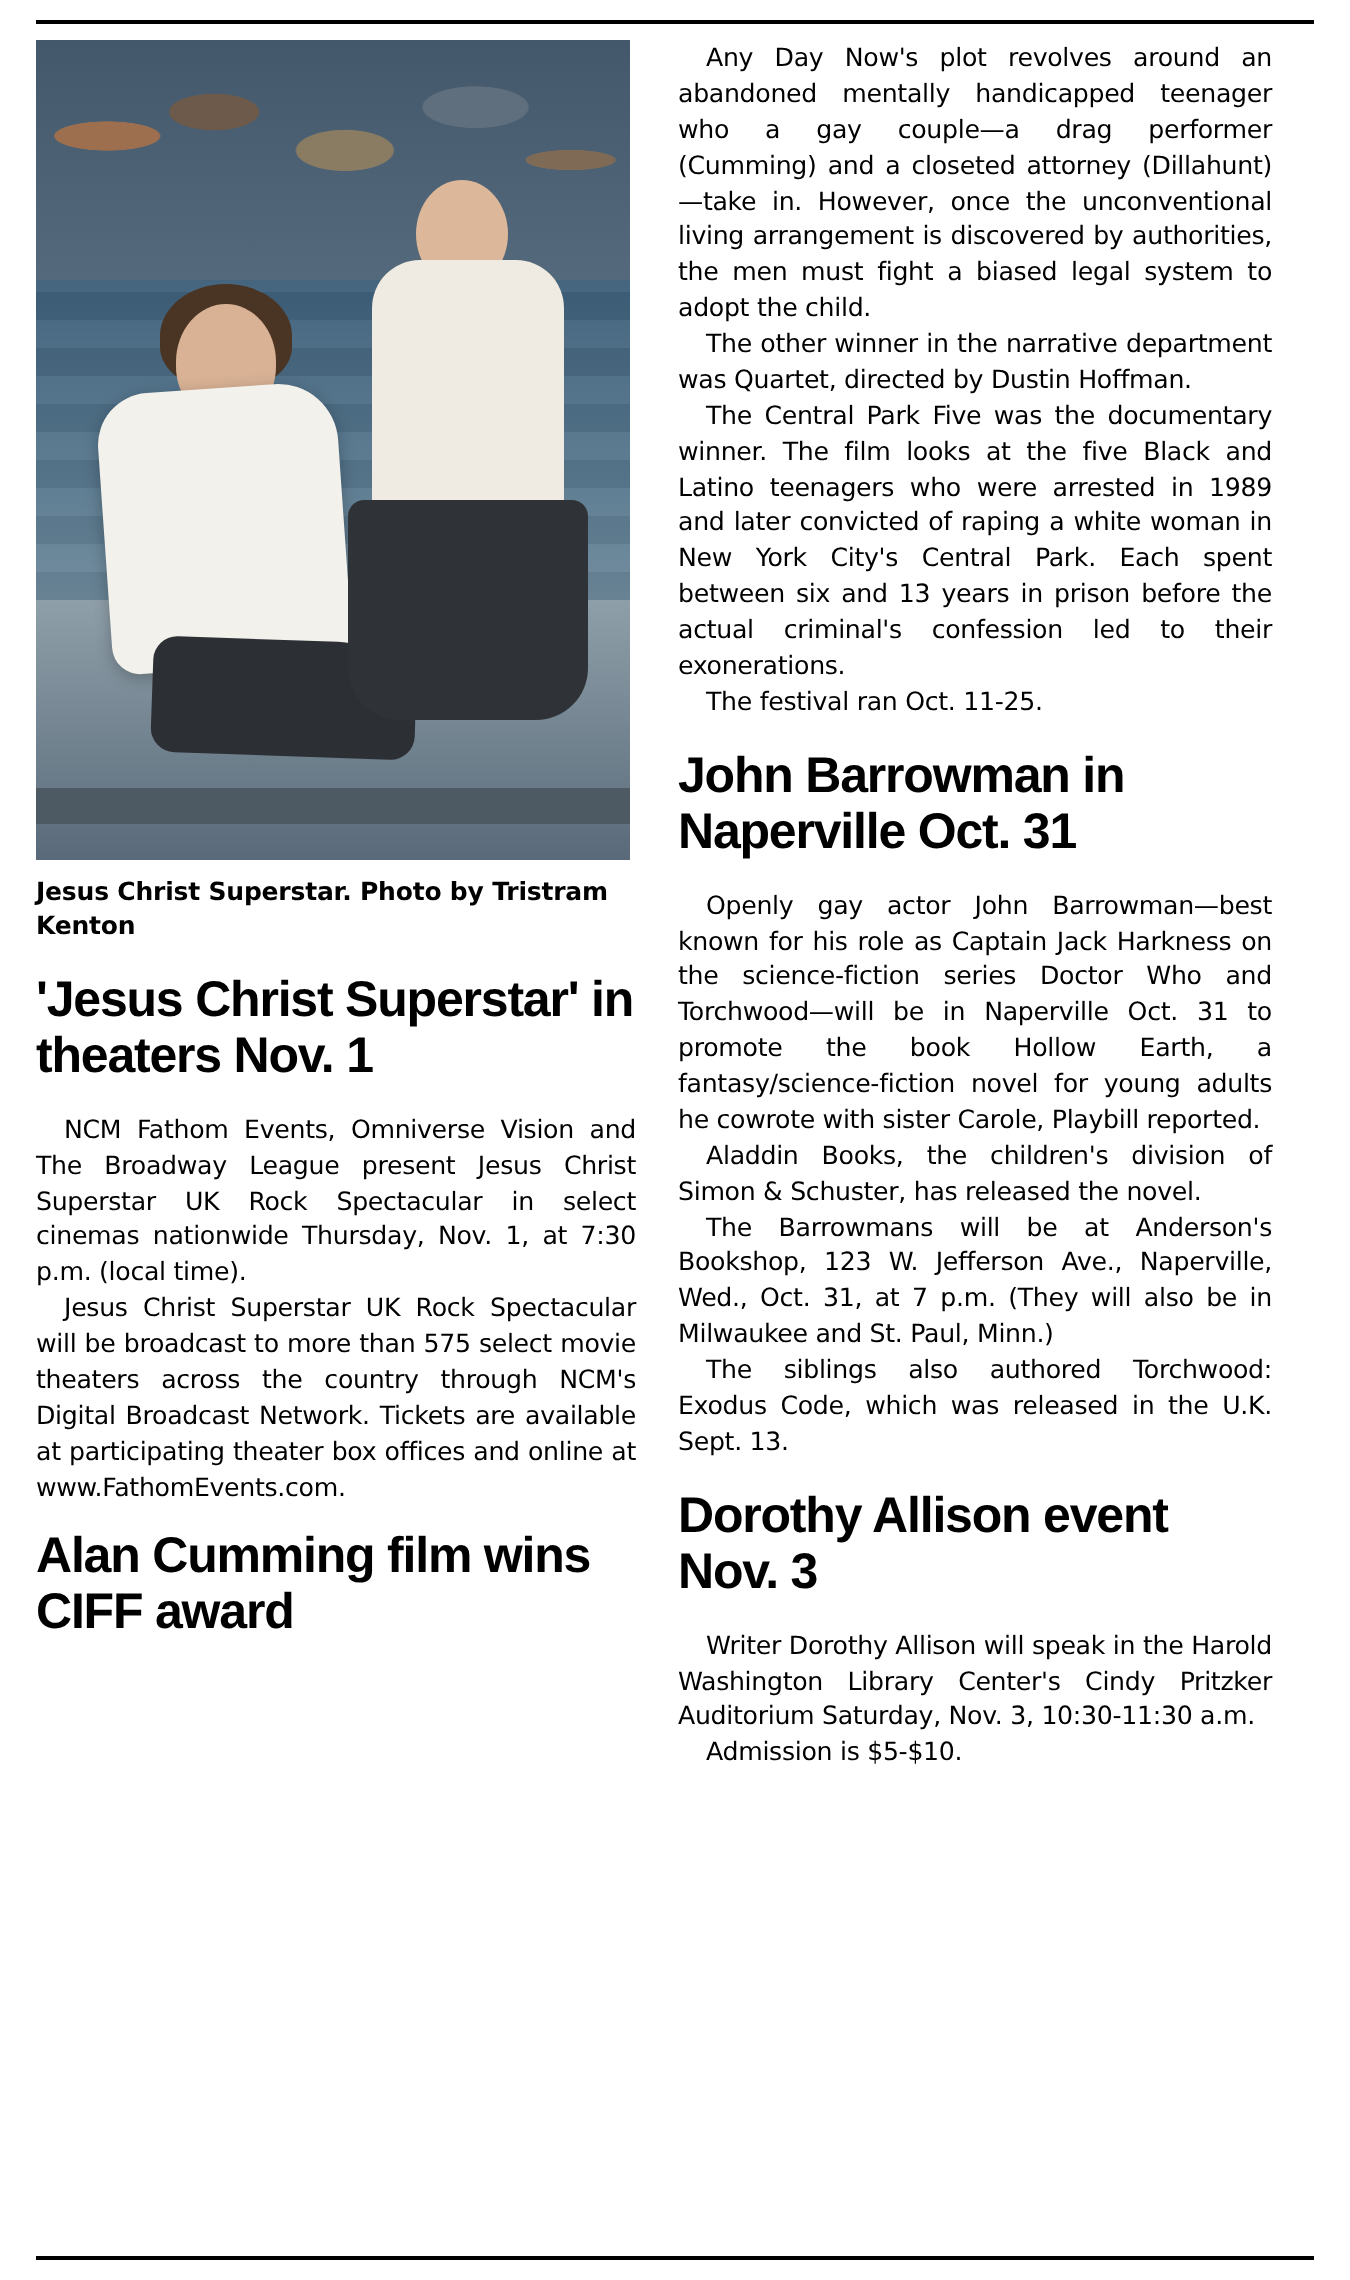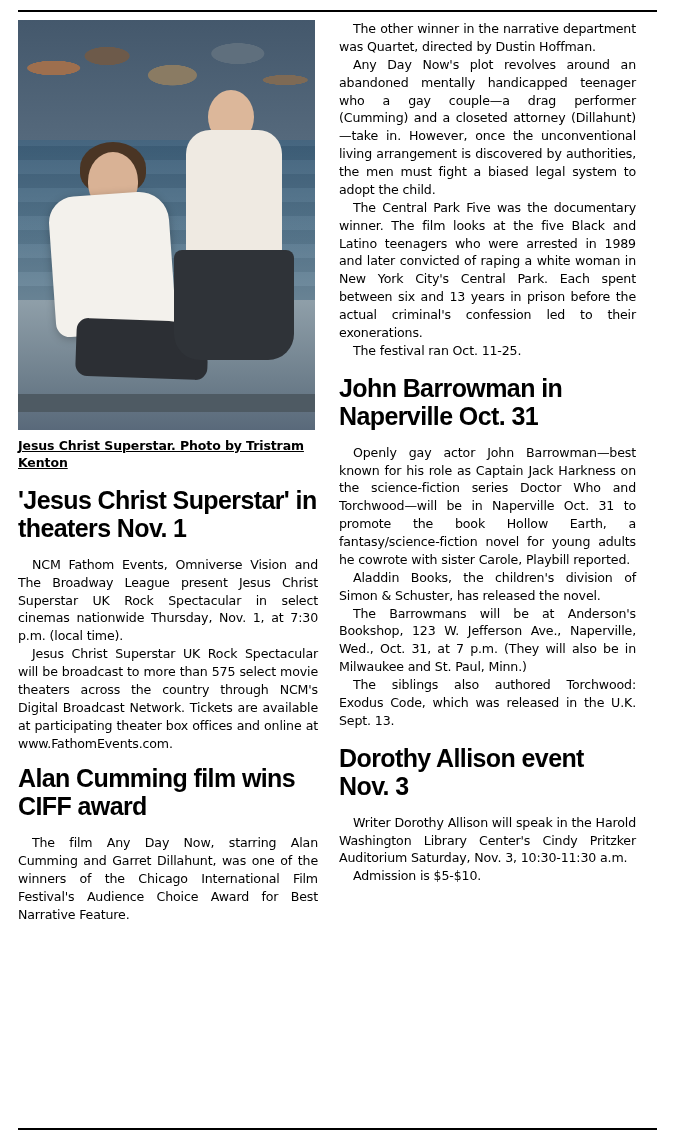--- a/index.html
+++ b/index.html
@@ -169,21 +169,20 @@
   }
 
   .caption {
     font-family: "DejaVu Sans", sans-serif;
     font-weight: bold;
     font-size: 12.5px;
     line-height: 1.35;
     margin-top: 8px;
     margin-bottom: 14px;
     letter-spacing: -0.1px;
-    text-decoration: underline;
   }
 
   h2.headline {
     font-family: Liberation Sans, sans-serif;
     font-weight: bold;
     font-size: 25px;
     line-height: 1.12;
     margin: 12px 0 4px 0;
     letter-spacing: -0.6px;
   }
@@ -232,26 +231,25 @@
         </div>
       </div>
 
       <div class="caption">Jesus Christ Superstar. Photo by Tristram Kenton</div>
 
       <h2 class="headline">'Jesus Christ Superstar' in theaters Nov. 1</h2>
       <p class="body">NCM Fathom Events, Omniverse Vision and The Broadway League present Jesus Christ Superstar UK Rock Spectacular in select cinemas nationwide Thursday, Nov. 1, at 7:30 p.m. (local time).</p>
       <p class="body">Jesus Christ Superstar UK Rock Spectacular will be broadcast to more than 575 select movie theaters across the country through NCM's Digital Broadcast Network. Tickets are available at participating theater box offices and online at www.FathomEvents.com.</p>
 
       <h2 class="headline">Alan Cumming film wins CIFF award</h2>
-      <p class="body">The film Any Day Now, starring Alan Cumming and Garret Dillahunt, was one of the winners of the Chicago International Film Festival's Audience Choice Award for Best Narrative Feature.</p>
     </div>
 
     <div class="col col-right">
+      <p class="body first">Any Day Now's plot revolves around an abandoned mentally handicapped teenager who a gay couple—a drag performer (Cumming) and a closeted attorney (Dillahunt)—take in. However, once the unconventional living arrangement is discovered by authorities, the men must fight a biased legal system to adopt the child.</p>
       <p class="body">The other winner in the narrative department was Quartet, directed by Dustin Hoffman.</p>
-      <p class="body first">Any Day Now's plot revolves around an abandoned mentally handicapped teenager who a gay couple—a drag performer (Cumming) and a closeted attorney (Dillahunt)—take in. However, once the unconventional living arrangement is discovered by authorities, the men must fight a biased legal system to adopt the child.</p>
       <p class="body">The Central Park Five was the documentary winner. The film looks at the five Black and Latino teenagers who were arrested in 1989 and later convicted of raping a white woman in New York City's Central Park. Each spent between six and 13 years in prison before the actual criminal's confession led to their exonerations.</p>
       <p class="body">The festival ran Oct. 11-25.</p>
 
       <h2 class="headline">John Barrowman in Naperville Oct. 31</h2>
       <p class="body">Openly gay actor John Barrowman—best known for his role as Captain Jack Harkness on the science-fiction series Doctor Who and Torchwood—will be in Naperville Oct. 31 to promote the book Hollow Earth, a fantasy/science-fiction novel for young adults he cowrote with sister Carole, Playbill reported.</p>
       <p class="body">Aladdin Books, the children's division of Simon &amp; Schuster, has released the novel.</p>
       <p class="body">The Barrowmans will be at Anderson's Bookshop, 123 W. Jefferson Ave., Naperville, Wed., Oct. 31, at 7 p.m. (They will also be in Milwaukee and St. Paul, Minn.)</p>
       <p class="body">The siblings also authored Torchwood: Exodus Code, which was released in the U.K. Sept. 13.</p>
 
       <h2 class="headline">Dorothy  Allison event Nov. 3</h2>

